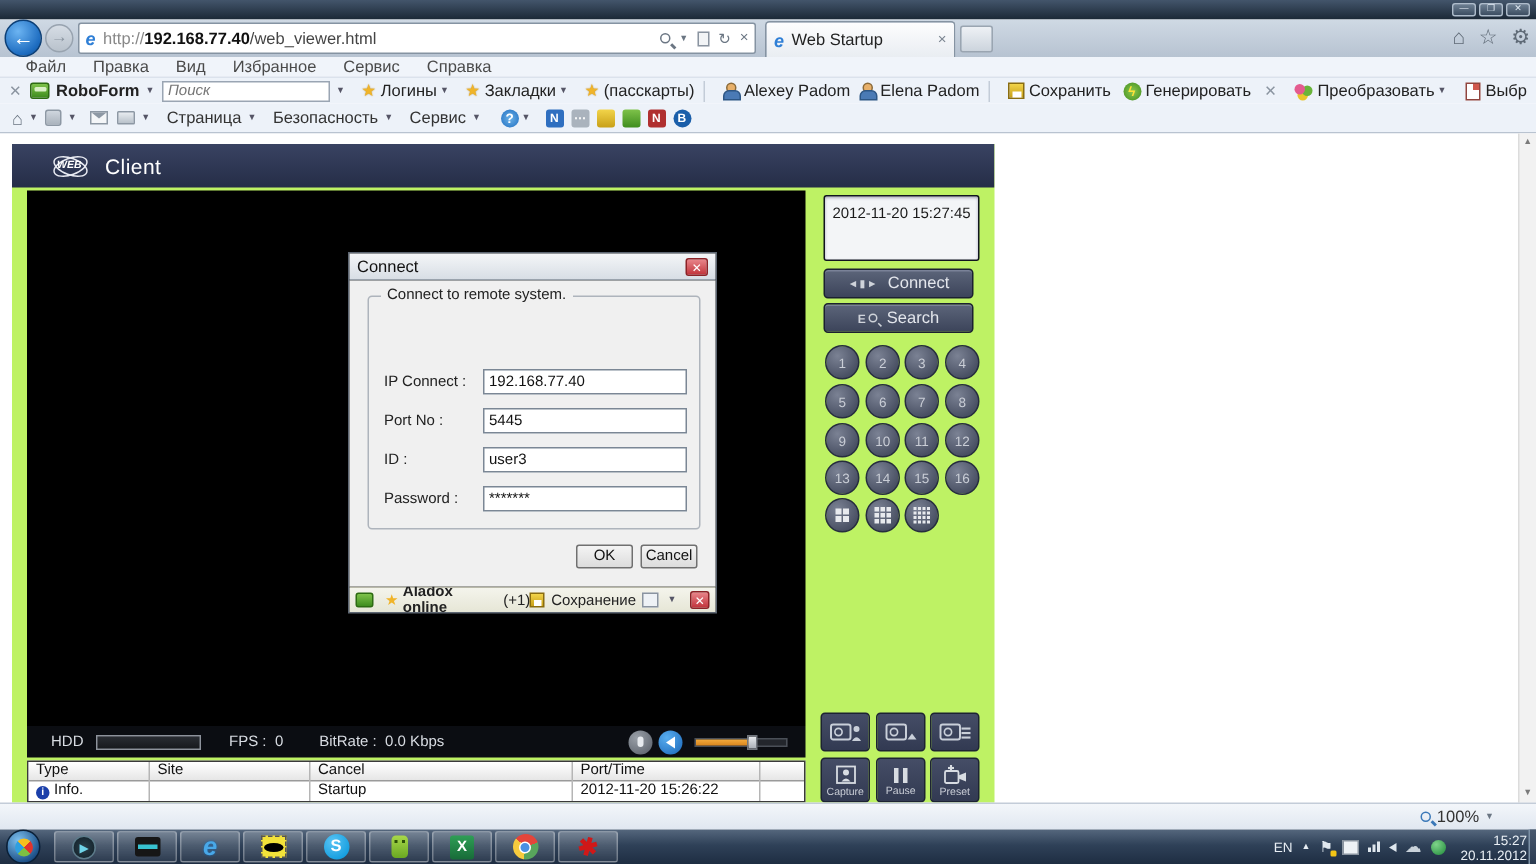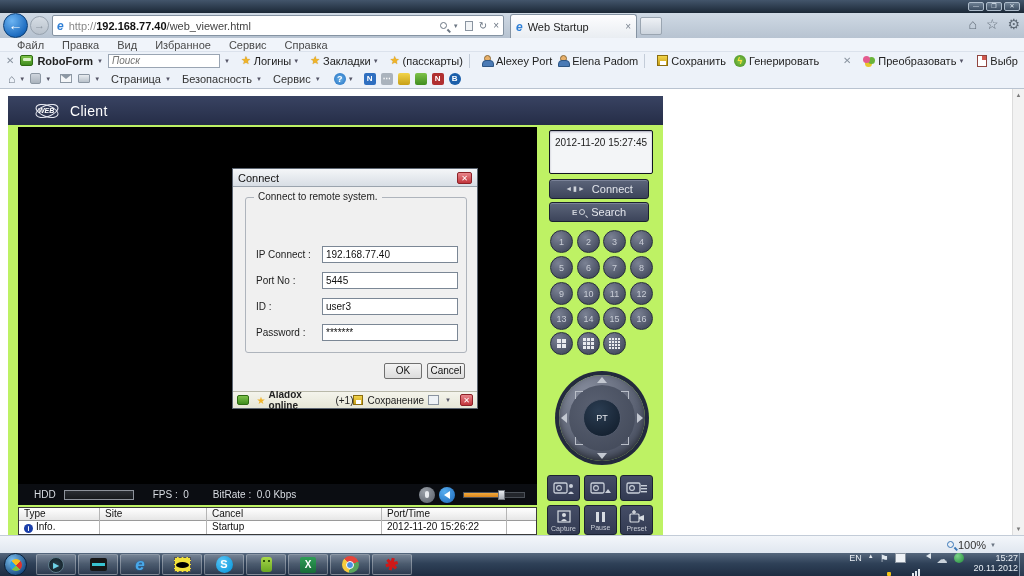--- a/index.html
+++ b/index.html
@@ -253,21 +253,21 @@
   .ico-green { width:11px; height:15px; background:linear-gradient(#a8d84a,#6aa822); border-radius:3px; position:relative; }
   .ico-green::after { content:""; position:absolute; left:2px; top:3px; width:2px; height:2px; background:#2d5208;
     box-shadow:5px 0 0 #2d5208; }
   .ico-excel { width:16px; height:16px; background:linear-gradient(#2f9e56,#176b38); border-radius:2px;
     color:#fff; font-size:10px; font-weight:bold; text-align:center; line-height:15px; }
   .ico-chrome { width:17px; height:17px; border-radius:50%;
     background:conic-gradient(from -50deg,#e4453b 0 120deg,#58a55c 120deg 240deg,#f7cb3e 240deg 360deg); position:relative; }
   .ico-chrome::after { content:""; position:absolute; left:4.5px; top:4.5px; width:8px; height:8px; border-radius:50%;
     background:#4a90e2; border:1.5px solid #fff; box-sizing:border-box; }
   .ico-red { color:#d01818; font-size:16px; font-weight:bold; transform:rotate(15deg); }
-  .tray { right:6px; top:0; height:23px; display:flex; gap:6px; color:#e8eef4; font-size:9px; }
+  .tray { right:6px; top:0; height:23px; display:flex; align-items:center; gap:6px; color:#e8eef4; font-size:9px; }
   .tray .bars { display:flex; align-items:flex-end; gap:1px; }
   .tray .bars i { width:2px; background:#dfe7ee; }
   .tray .spk { width:0; height:0; border-top:3px solid transparent; border-bottom:3px solid transparent; border-right:5px solid #dfe7ee; }
   .tray .cloud { color:#c9d2da; font-size:11px; }
   .tray .globe { width:10px; height:10px; border-radius:50%; background:radial-gradient(circle at 35% 30%,#7fd48a,#1f8a3a); }
   .tray .flag { color:#dfe7ee; font-size:10px; position:relative; }
   .tray .flag::after { content:""; position:absolute; right:-2px; bottom:0; width:4px; height:4px; background:#f2c415; border-radius:1px; }
   .clock { text-align:right; line-height:10px; margin-left:4px; }
   .showdesk { position:absolute; right:0; top:0; width:5px; height:23px; border-left:1px solid #7d91a6;
     background:linear-gradient(#49596e,#2a3a50); }
@@ -333,21 +333,21 @@
     <span class="star">★</span>
     <span>Логины</span>
     <span class="caret">▼</span>
     <span class="star">★</span>
     <span>Закладки</span>
     <span class="caret">▼</span>
     <span class="star">★</span>
     <span>(пасскарты)</span>
     <span class="vsep"></span>
     <span class="person-ico"></span>
-    <span>Alexey Port</span>
+    <span>Alexey Padom</span>
     <span class="person-ico"></span>
     <span>Elena Padom</span>
     <span class="vsep"></span>
     <span class="disk-ico"></span>
     <span>Сохранить</span>
     <span class="gen-ico">ϟ</span>
     <span>Генерировать</span>
     <span class="rb-right">
       <span class="rb-x">✕</span>
       <span class="flower-ico"></span>
@@ -526,34 +526,20 @@
           <i></i>
           <i></i>
           <i></i>
           <i></i>
           <i></i>
           <i></i>
           <i></i>
         </span>
     </div>
 
-    <div class="ptz">
-      <div class="ptz-mid"></div>
-      <div class="arr arr-up"></div>
-      <div class="arr arr-dn"></div>
-      <div class="arr arr-lf"></div>
-      <div class="arr arr-rt"></div>
-      <div class="crn crn-tl"></div>
-      <div class="crn crn-tr"></div>
-      <div class="crn crn-bl"></div>
-      <div class="crn crn-br"></div>
-      <div class="ptz-hub">
-          <span>PT</span>
-        </div>
-    </div>
 
     <div class="cambtn" style="left:539px;top:379px">
       <svg width="22" height="14" viewBox="0 0 22 14">
         <rect x="1" y="2" width="13" height="10" rx="1.5" fill="none" stroke="#c9cfd9" stroke-width="1.3"></rect>
         <circle cx="6" cy="7" r="2.4" fill="none" stroke="#c9cfd9" stroke-width="1.1"></circle>
         <circle cx="18" cy="5" r="2" fill="#c9cfd9"></circle>
           <path d="M15 13 q3 -5 6 0 z" fill="#c9cfd9"></path>
       </svg>
     </div>
     <div class="cambtn" style="left:576px;top:379px">

